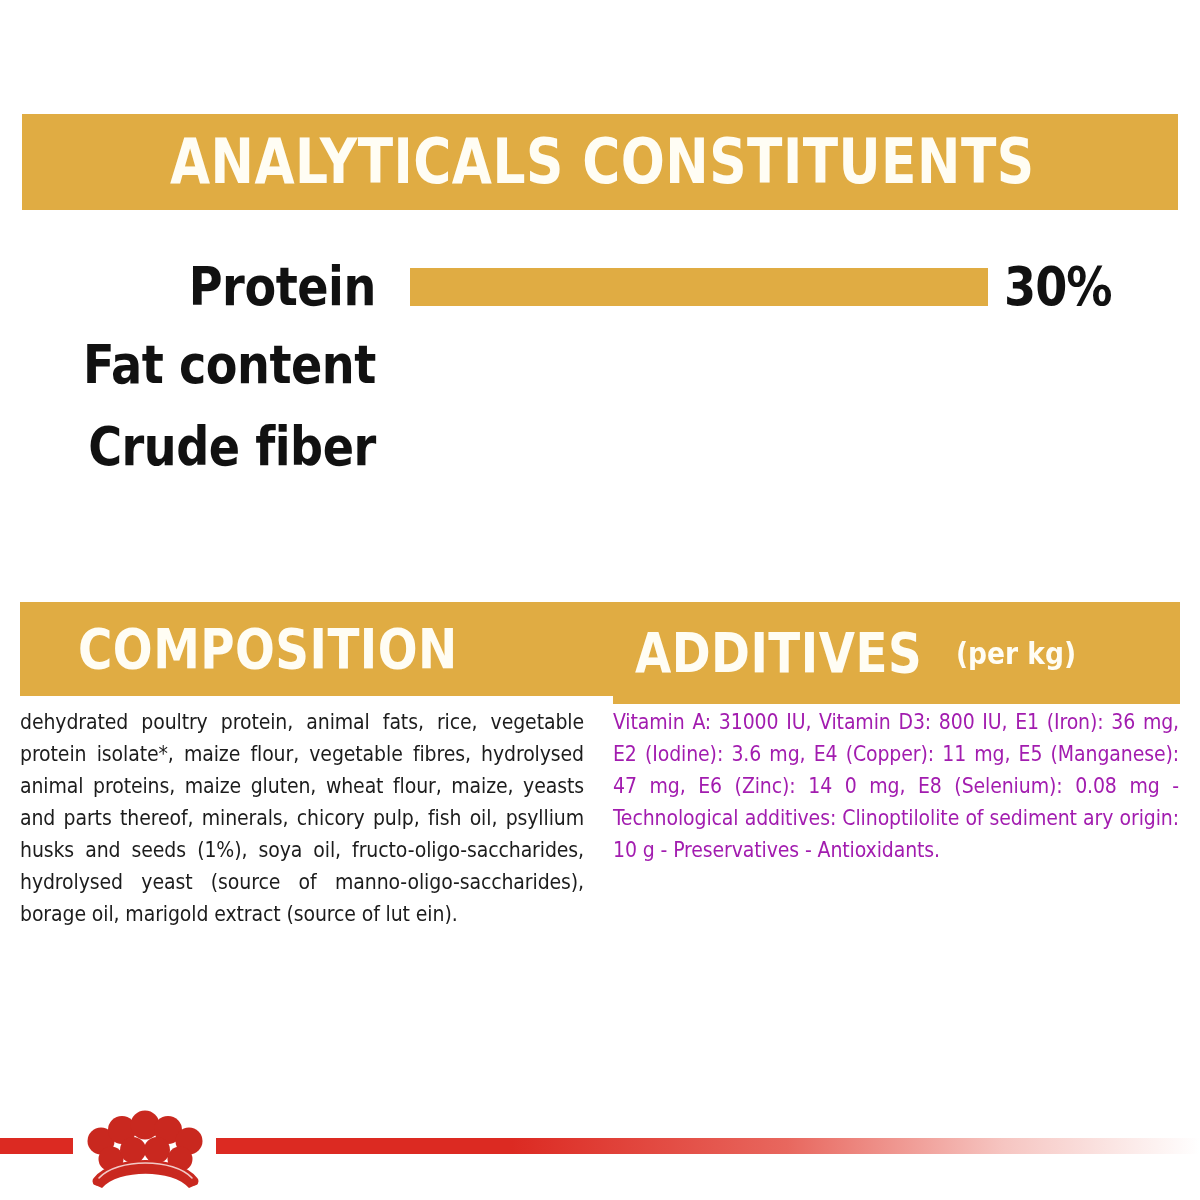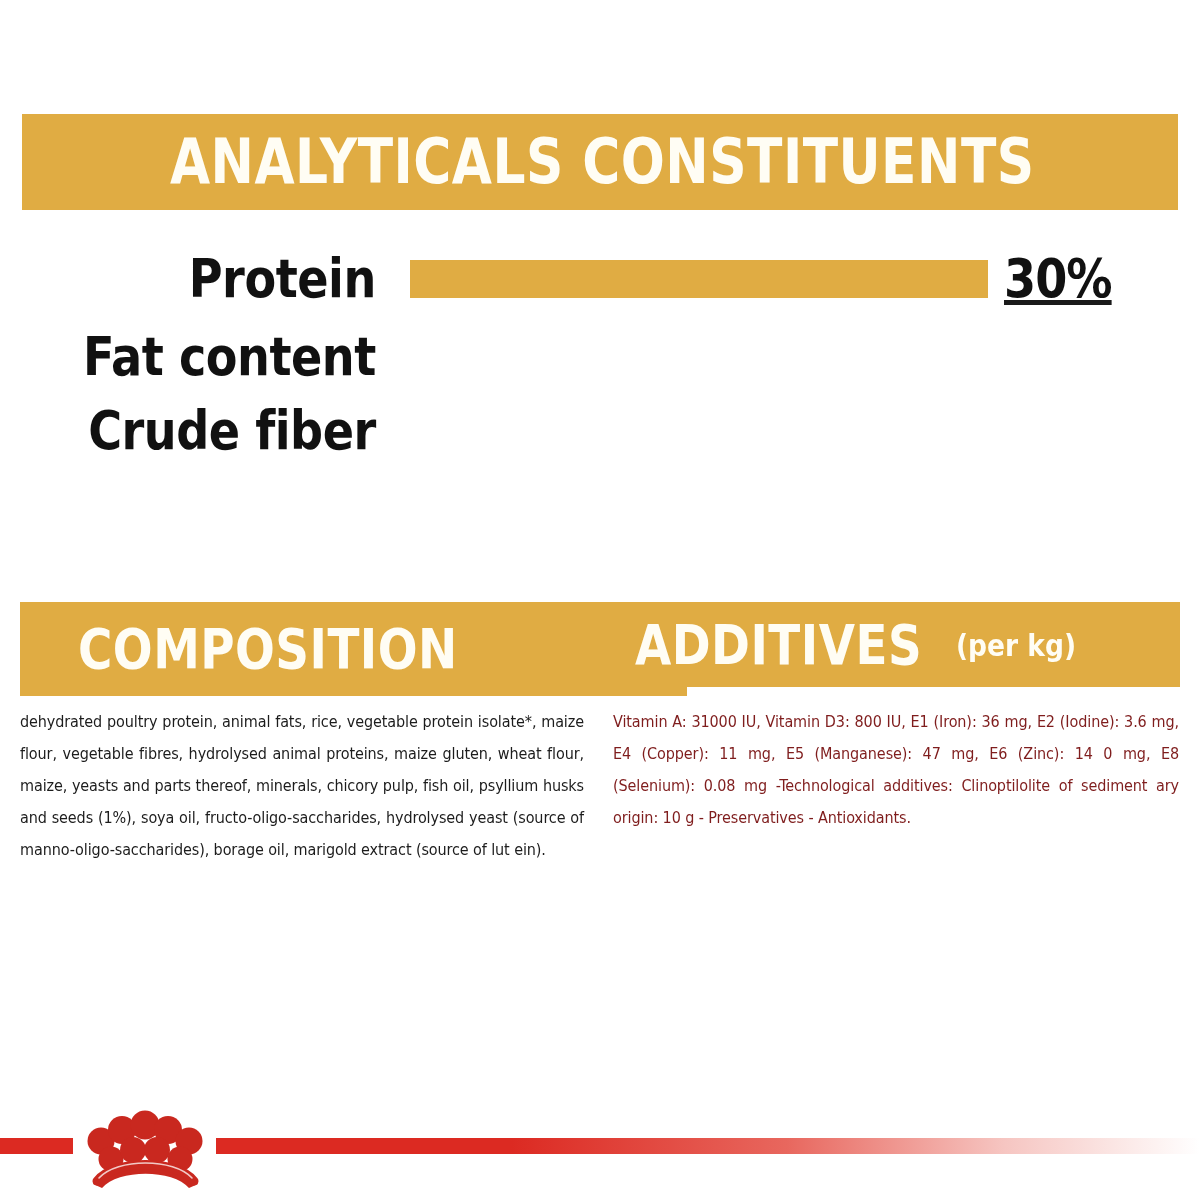--- a/index.html
+++ b/index.html
@@ -64,21 +64,21 @@
     padding-left: 58px;
   }
   #composition-banner .banner-title {
     font-size: 56px;
   }
 
   #additives-banner {
     left: 613px;
     top: 602px;
     width: 567px;
-    height: 85px;
+    height: 102px;
     padding-left: 22px;
   }
   #additives-banner .banner-title {
     font-size: 56px;
   }
   .banner-sub {
     color: #FFFDF4;
     font-family: "DejaVu Sans Condensed", "Liberation Sans Narrow", "Liberation Sans", sans-serif;
     font-weight: 700;
     font-size: 31px;
@@ -96,46 +96,45 @@
     top: 240px;
     width: 1200px;
     height: 230px;
   }
   .chart-row {
     position: absolute;
     left: 0;
     width: 1200px;
     height: 70px;
     display: flex;
-    align-items: center;
+    align-items: flex-end;
   }
   .chart-row.r0 { top: 4px; }
   .chart-row.r1 { top: 82px; }
-  .chart-row.r2 { top: 156px; }
+  .chart-row.r2 { top: 164px; }
 
   .bar-label {
     width: 410px;
     text-align: right;
     padding-right: 36px;
     box-sizing: border-box;
     font-family: "DejaVu Sans Condensed", "Liberation Sans Narrow", "Liberation Sans", sans-serif;
     font-weight: 700;
     font-size: 54px;
     line-height: 1;
     color: #111111;
     letter-spacing: -0.5px;
     white-space: nowrap;
     transform: scaleX(0.95);
     transform-origin: right center;
   }
   .bar-track {
     flex: 0 0 auto;
     display: flex;
     align-items: center;
-    text-decoration: underline;
   }
   .bar-fill {
     height: 38px;
     background: #E0AC43;
   }
   .bar-value {
     font-family: "DejaVu Sans Condensed", "Liberation Sans Narrow", "Liberation Sans", sans-serif;
     font-weight: 700;
     font-size: 54px;
     line-height: 1;
@@ -144,21 +143,21 @@
     white-space: nowrap;
     letter-spacing: -1px;
     transform: scaleX(0.95);
     transform-origin: left center;
   }
 
   
   .body-text {
     position: absolute;
     font-family: "DejaVu Sans Condensed", "Liberation Sans Narrow", "Liberation Sans", sans-serif;
-    font-size: 16px;
+    font-size: 21px;
     line-height: 32px;
     color: #1c1c1c;
     text-align: justify;
     text-justify: inter-word;
     box-sizing: border-box;
     letter-spacing: -0.1px;
   }
   #composition-text {
     left: 20px;
     top: 706px;
@@ -233,21 +232,21 @@
 
   <div class="banner" id="composition-banner" style="background: rgb(224, 172, 67);">
     <span class="banner-title" style="color: rgb(255, 253, 244);">COMPOSITION</span>
   </div>
   <div class="body-text" id="composition-text" style="color: rgb(28, 28, 28);">dehydrated poultry protein, animal fats, rice, vegetable protein isolate*, maize flour, vegetable fibres, hydrolysed animal proteins, maize gluten, wheat flour, maize, yeasts and parts thereof, minerals, chicory pulp, fish oil, psyllium husks and seeds (1%), soya oil, fructo-oligo-saccharides, hydrolysed yeast (source of manno-oligo-saccharides), borage oil, marigold extract (source of lut ein).</div>
 
   <div class="banner" id="additives-banner" style="background: rgb(224, 172, 67);">
     <span class="banner-title" style="color: rgb(255, 253, 244);">ADDITIVES</span>
     <span class="banner-sub" style="color: rgb(255, 253, 244);">(per kg)</span>
   </div>
-  <div class="body-text" id="additives-text" style="color: #7f1d1d;">Vitamin A: 31000 IU, Vitamin D3: 800 IU, E1 (Iron): 36 mg, E2 (Iodine): 3.6 mg, E4 (Copper): 11 mg, E5 (Manganese): 47 mg, E6 (Zinc): 14 0 mg, E8 (Selenium): 0.08 mg -Technological additives: Clinoptilolite of sediment ary origin: 10 g - Preservatives - Antioxidants.</div>
+  <div class="body-text" id="additives-text" style="color: #a21caf;">Vitamin A: 31000 IU, Vitamin D3: 800 IU, E1 (Iron): 36 mg, E2 (Iodine): 3.6 mg, E4 (Copper): 11 mg, E5 (Manganese): 47 mg, E6 (Zinc): 14 0 mg, E8 (Selenium): 0.08 mg -Technological additives: Clinoptilolite of sediment ary origin: 10 g - Preservatives - Antioxidants.</div>
 
   <div id="brand-strip">
     <div class="rule-left"></div>
     <div class="rule-right"></div>
 
     <svg id="crown-logo" viewBox="0 0 145 96">
       <g fill="#C9281F">
 
         <circle cx="28" cy="49" r="13.5"></circle>
         <circle cx="49" cy="38" r="14"></circle>

